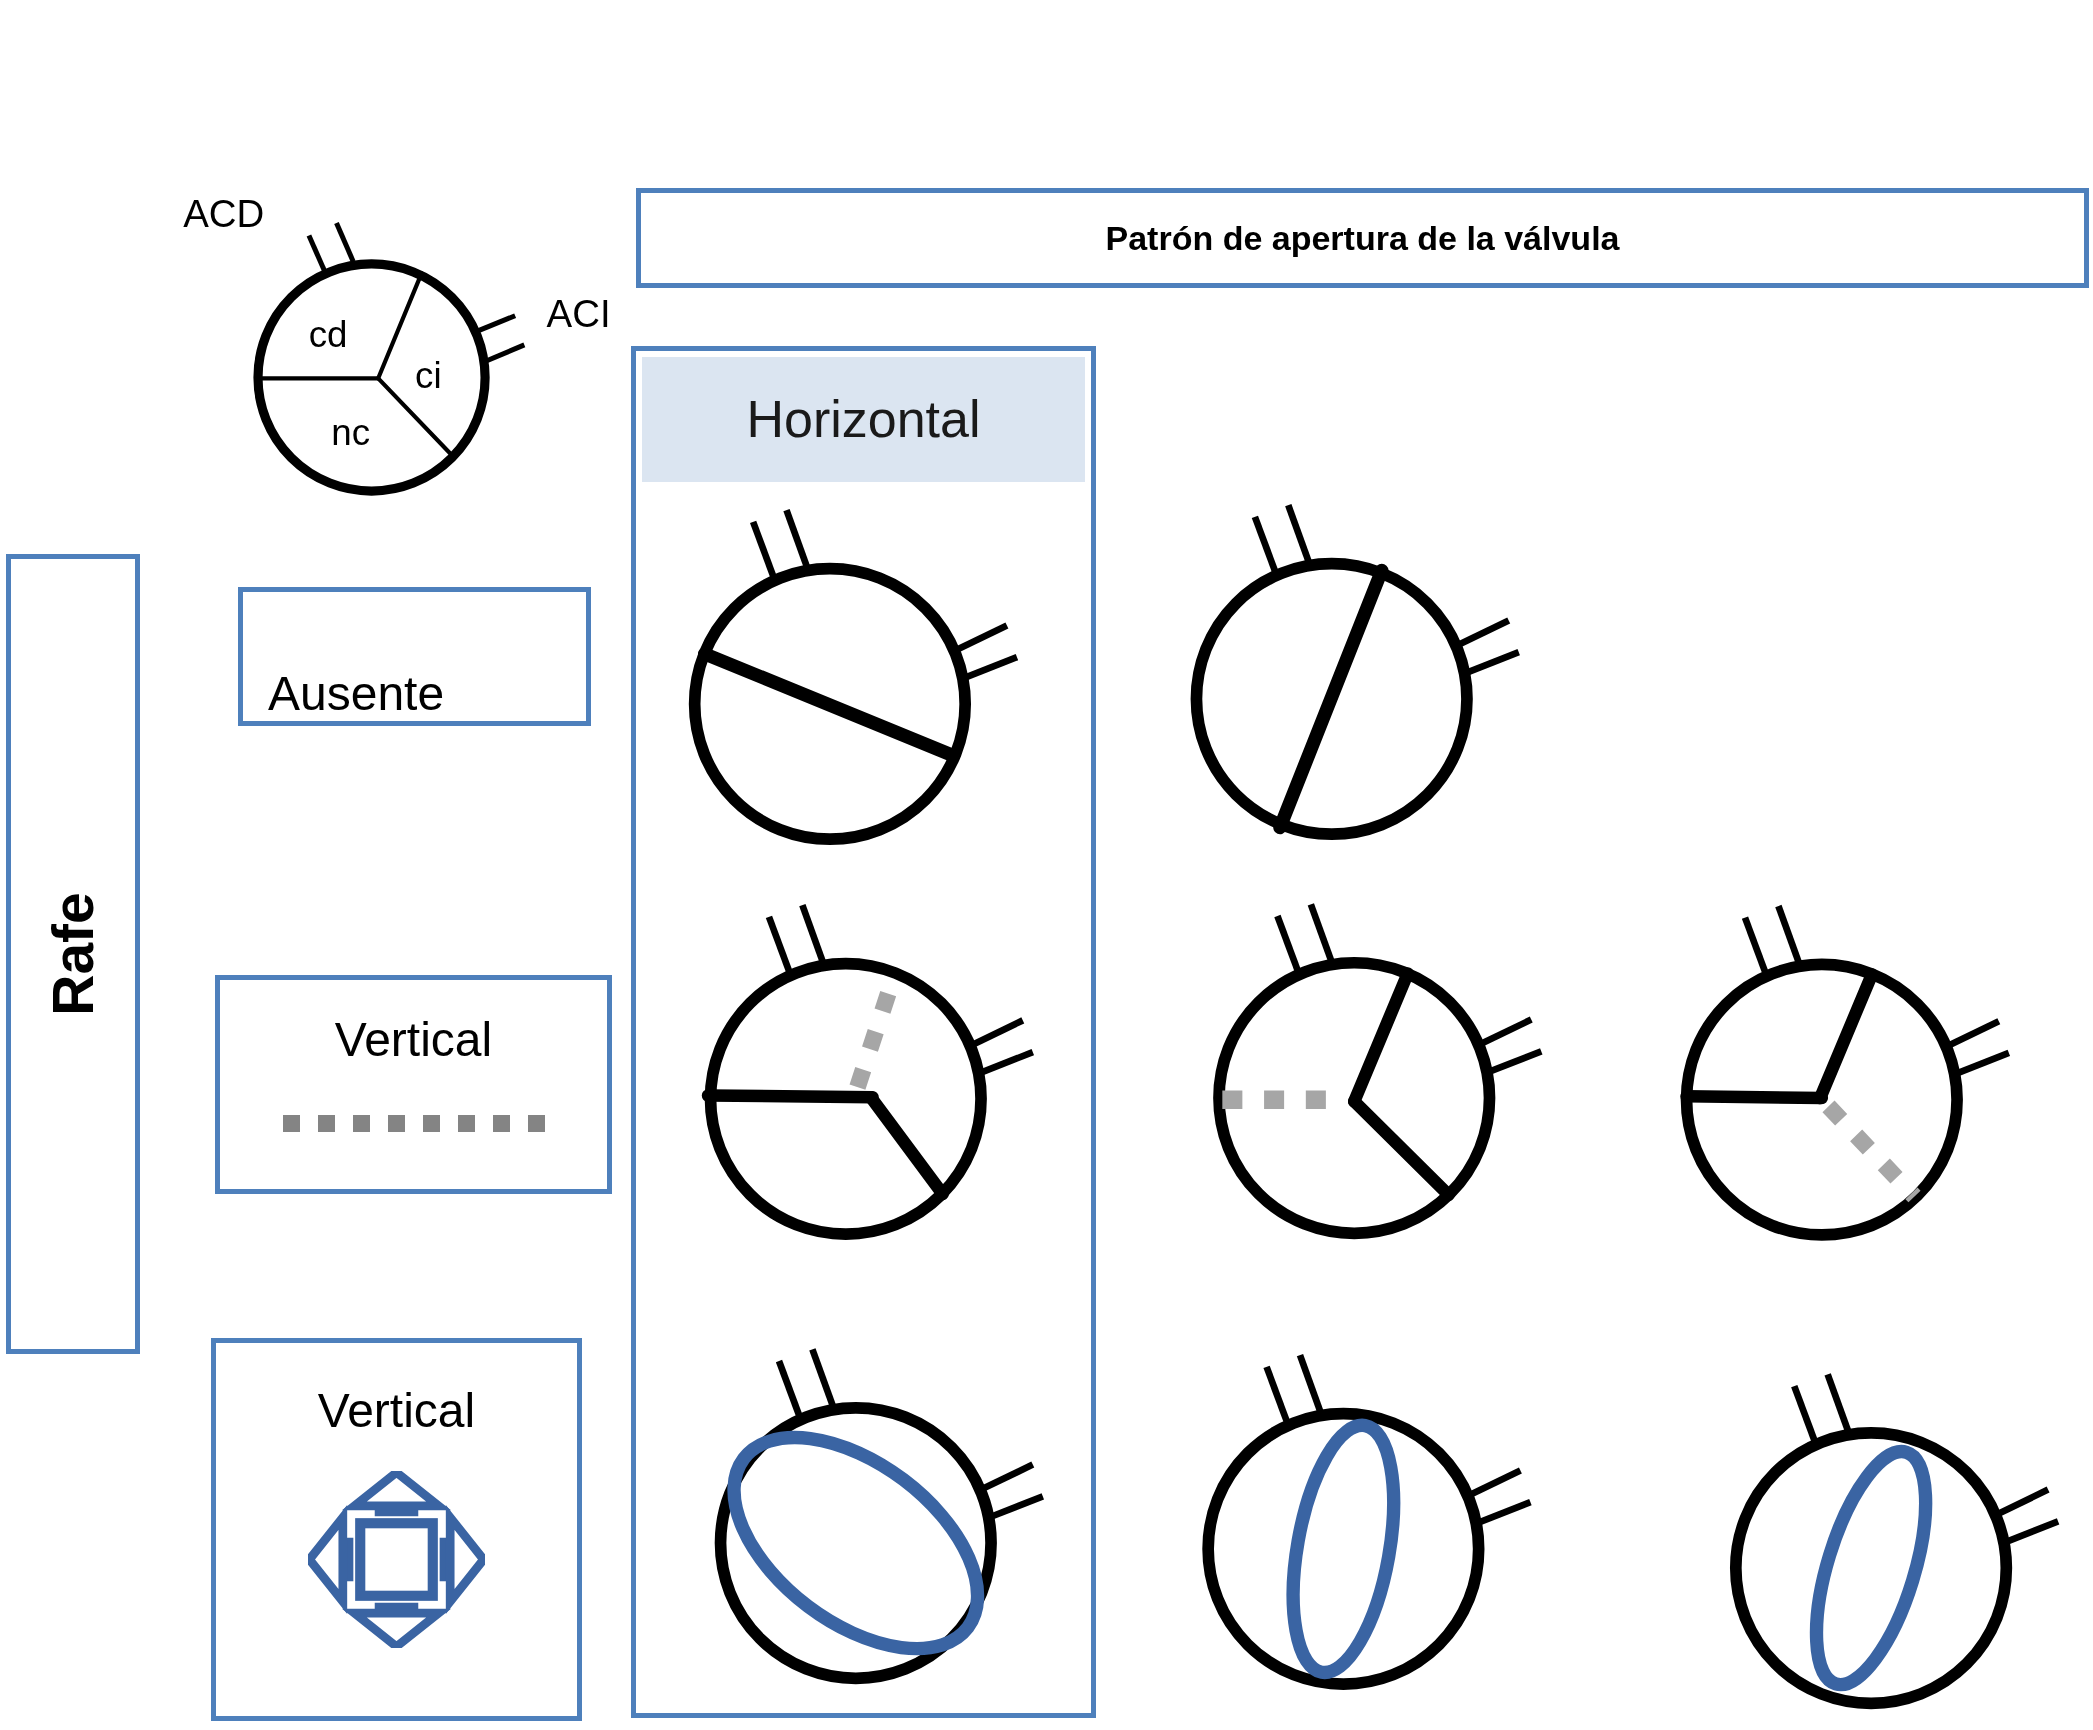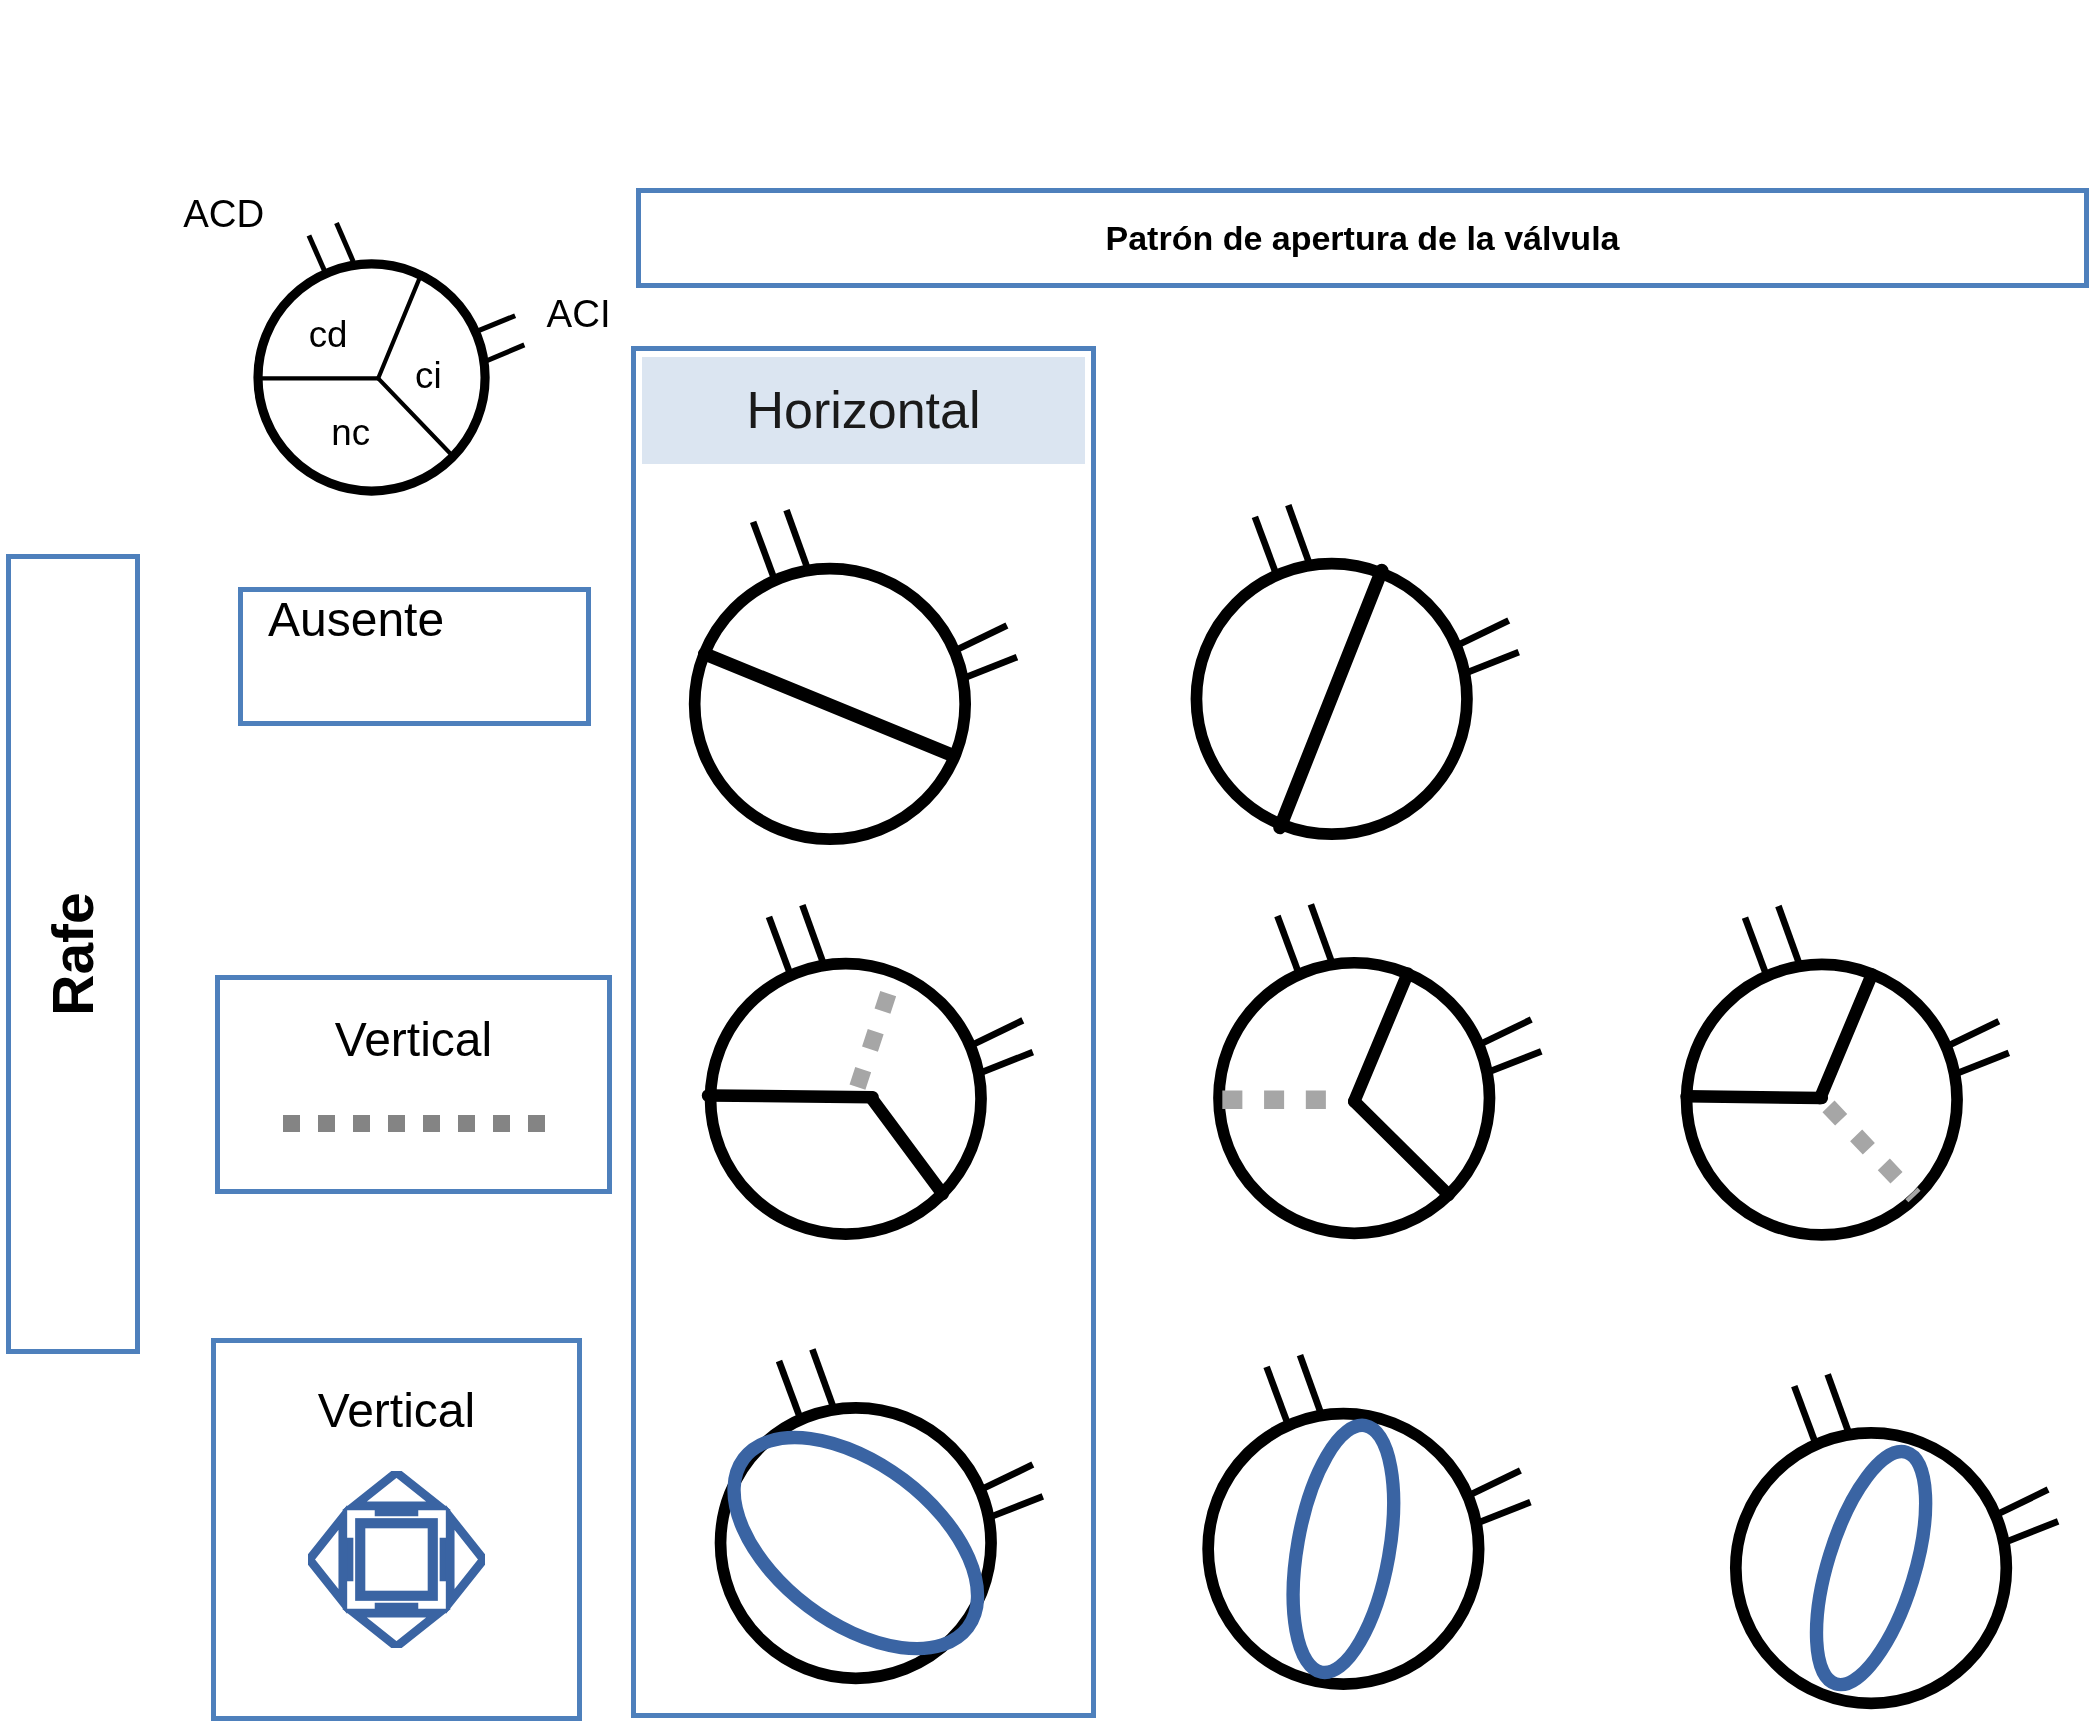--- a/index.html
+++ b/index.html
@@ -23,41 +23,41 @@
     display:flex;align-items:center;justify-content:center;
     font-size:34px;font-weight:bold;background:#fff;
   }
   .col-box{
     position:absolute;top:346px;height:1372px;
     border:5px solid var(--accent);box-sizing:border-box;background:#fff;
   }
   .col-h{left:631px;width:465px;}
   .col-v{left:1112px;width:964px;}
   .col-band{
-    position:absolute;left:5.8px;right:5.8px;top:5.8px;height:107px;
+    position:absolute;left:5.8px;right:5.8px;top:5.8px;height:125px;
     background:var(--band);
     display:flex;align-items:center;justify-content:center;
     font-size:52px;color:#1a1a1a;
   }
   .rafe-box{
     position:absolute;left:5.8px;top:554px;width:134px;height:800px;
     border:5px solid var(--accent);box-sizing:border-box;background:#fff;
     display:flex;align-items:center;justify-content:center;
   }
   .rafe-text{
     transform:rotate(-90deg);white-space:nowrap;
     font-size:57px;font-weight:bold;
   }
   .row-box{
     position:absolute;border:5px solid var(--accent);box-sizing:border-box;background:#fff;
     font-size:48px;
   }
   .box-ausente{
     left:238px;top:587px;width:353px;height:139px;
-    display:flex;align-items:flex-start;padding-left:25px;
+    display:flex;align-items:flex-end;padding-left:25px;
   }
   .box-presente{
     left:215px;top:975px;width:397px;height:219px;text-align:center;
   }
   .box-presente .row-label{display:block;margin-top:32px;}
   .dash-legend{
     position:absolute;left:50%;top:135px;transform:translateX(-50%);
     width:262px;height:16.7px;
     background:repeating-linear-gradient(to right, var(--legendgray) 0 16.7px, transparent 16.7px 35px);
   }

